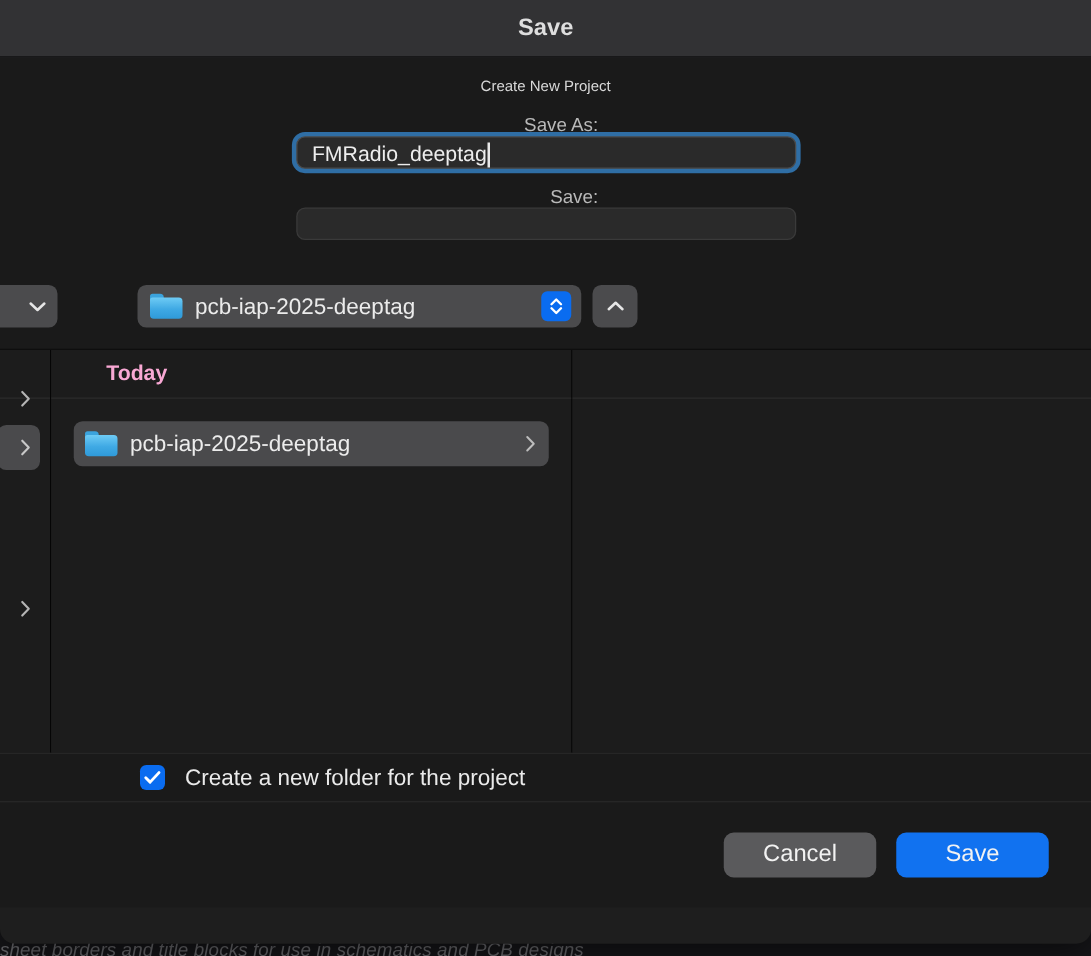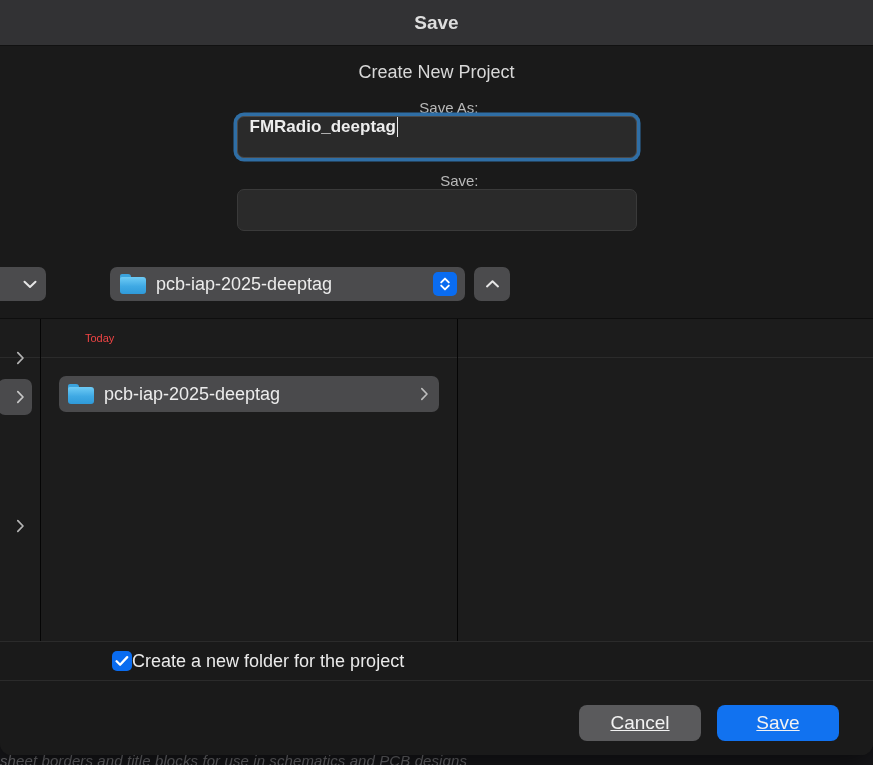--- a/index.html
+++ b/index.html
@@ -61,51 +61,50 @@
   }
 
   
   .form-area {
     background: #1a1a1a;
     padding-top: 16px;
     padding-bottom: 10px;
   }
   .subtitle {
     text-align: center;
-    font-size: 18px;
+    font-size: 12px;
     color: #d8d8d8;
     padding-bottom: 16px;
   }
 
   .field-row {
     display: flex;
     align-items: center;
     margin-bottom: 14px;
     flex-direction: column;
   }
   .field-label {
     width: 104px;
     text-align: right;
     padding-right: 10px;
     font-size: 15px;
     color: #b9b9b9;
   }
   .text-field {
     width: 400px;
-    height: 42px;
+    height: 26px;
     border-radius: 7px;
     background: #2a2a2a;
     border: 1px solid #3a3a3a;
     display: flex;
-    align-items: flex-start;
+    align-items: flex-end;
     padding: 0 12px;
     font-size: 17px;
     color: #ededed;
     position: relative;
-    font-weight: bold;
   }
   .text-field.focused {
     border: 1px solid #4a4a4a;
     box-shadow: 0 0 0 3.5px #2f6ea5;
   }
   .caret {
     display: inline-block;
     width: 1.5px;
     height: 20px;
     background: #e8e8e8;
@@ -198,23 +197,23 @@
   }
   .col-first   { width: 41px;  border-right: 1px solid #050505; }
   .col-second  { width: 417px; border-right: 1px solid #050505; }
   .col-third   { flex: 1; }
 
   .col-header {
     height: 39px;
     display: flex;
     align-items: center;
     padding-left: 44px;
-    font-size: 11px;
-    font-weight: normal;
-    color: #ef4444;
+    font-size: 17px;
+    font-weight: bold;
+    color: #f9a8d4;
     border-bottom: 1px solid #2b2b2b;
   }
   .col-header-empty {
     height: 39px;
     border-bottom: 1px solid #2b2b2b;
   }
 
   .row {
     position: relative;
     margin: 0 18px;
@@ -273,21 +272,21 @@
 
   
   .checkbox-bar {
     height: 40px;
     background: #1a1a1a;
     border-top: 1px solid #2b2b2b;
     border-bottom: 1px solid #2b2b2b;
     display: flex;
     align-items: center;
     padding-left: 112px;
-    gap: 0;
+    gap: 16px;
   }
   .checkbox {
     width: 20px;
     height: 20px;
     border-radius: 5px;
     background: #0a6cf0;
     display: flex;
     align-items: center;
     justify-content: center;
     flex: 0 0 auto;
@@ -311,21 +310,20 @@
     height: 36px;
     min-width: 122px;
     border-radius: 8px;
     display: flex;
     align-items: center;
     justify-content: center;
     font-size: 19px;
     color: #f2f2f2;
     border: none;
     font-family: "Liberation Sans", sans-serif;
-    text-decoration: underline;
   }
   .btn-cancel { background: #5a5a5c; }
   .btn-default { background: #1172f0; }
 
   svg { display: block; }
 </style>
 </head>
 <body>
 
 <div class="desktop-bg"></div>

